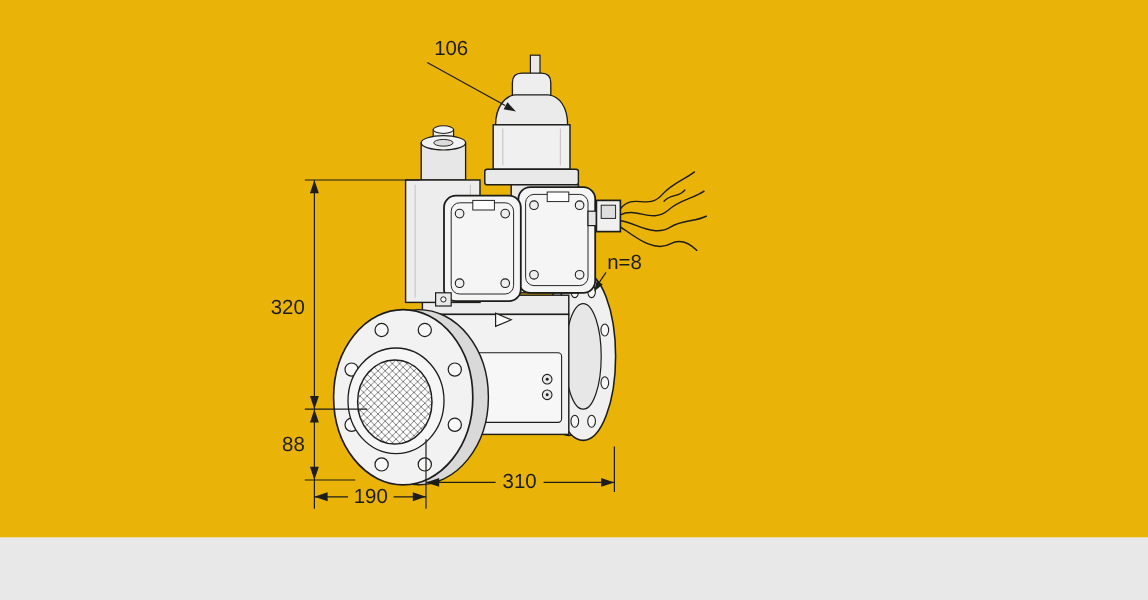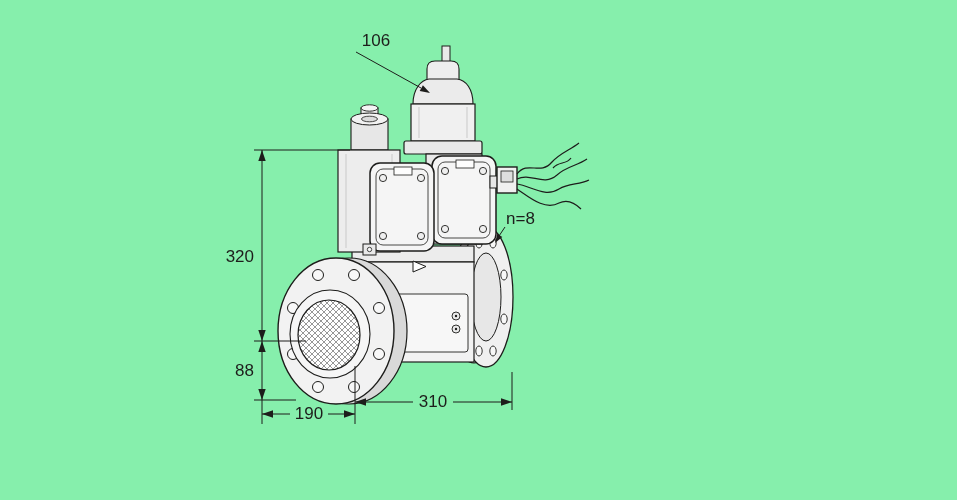--- a/index.html
+++ b/index.html
@@ -4,22 +4,22 @@
 <style>
   html, body {
     margin: 0;
     padding: 0;
     background: #e8e8e8;
     font-family: "Liberation Sans", "DejaVu Sans", sans-serif;
   }
   .stage {
     position: relative;
     width: 957px;
-    height: 500px;
-    background: #86efac;
+    height: 448px;
+    background: #eab308;
     overflow: hidden;
   }
   svg { display: block; }
   .dim-text {
     font-family: "Liberation Sans", "DejaVu Sans", sans-serif;
     font-size: 17px;
     fill: #1d1d1b;
   }
   .ln { stroke: #1d1d1b; fill: none; stroke-width: 1; }
   .outline { stroke: #1d1d1b; stroke-width: 1.2; }

